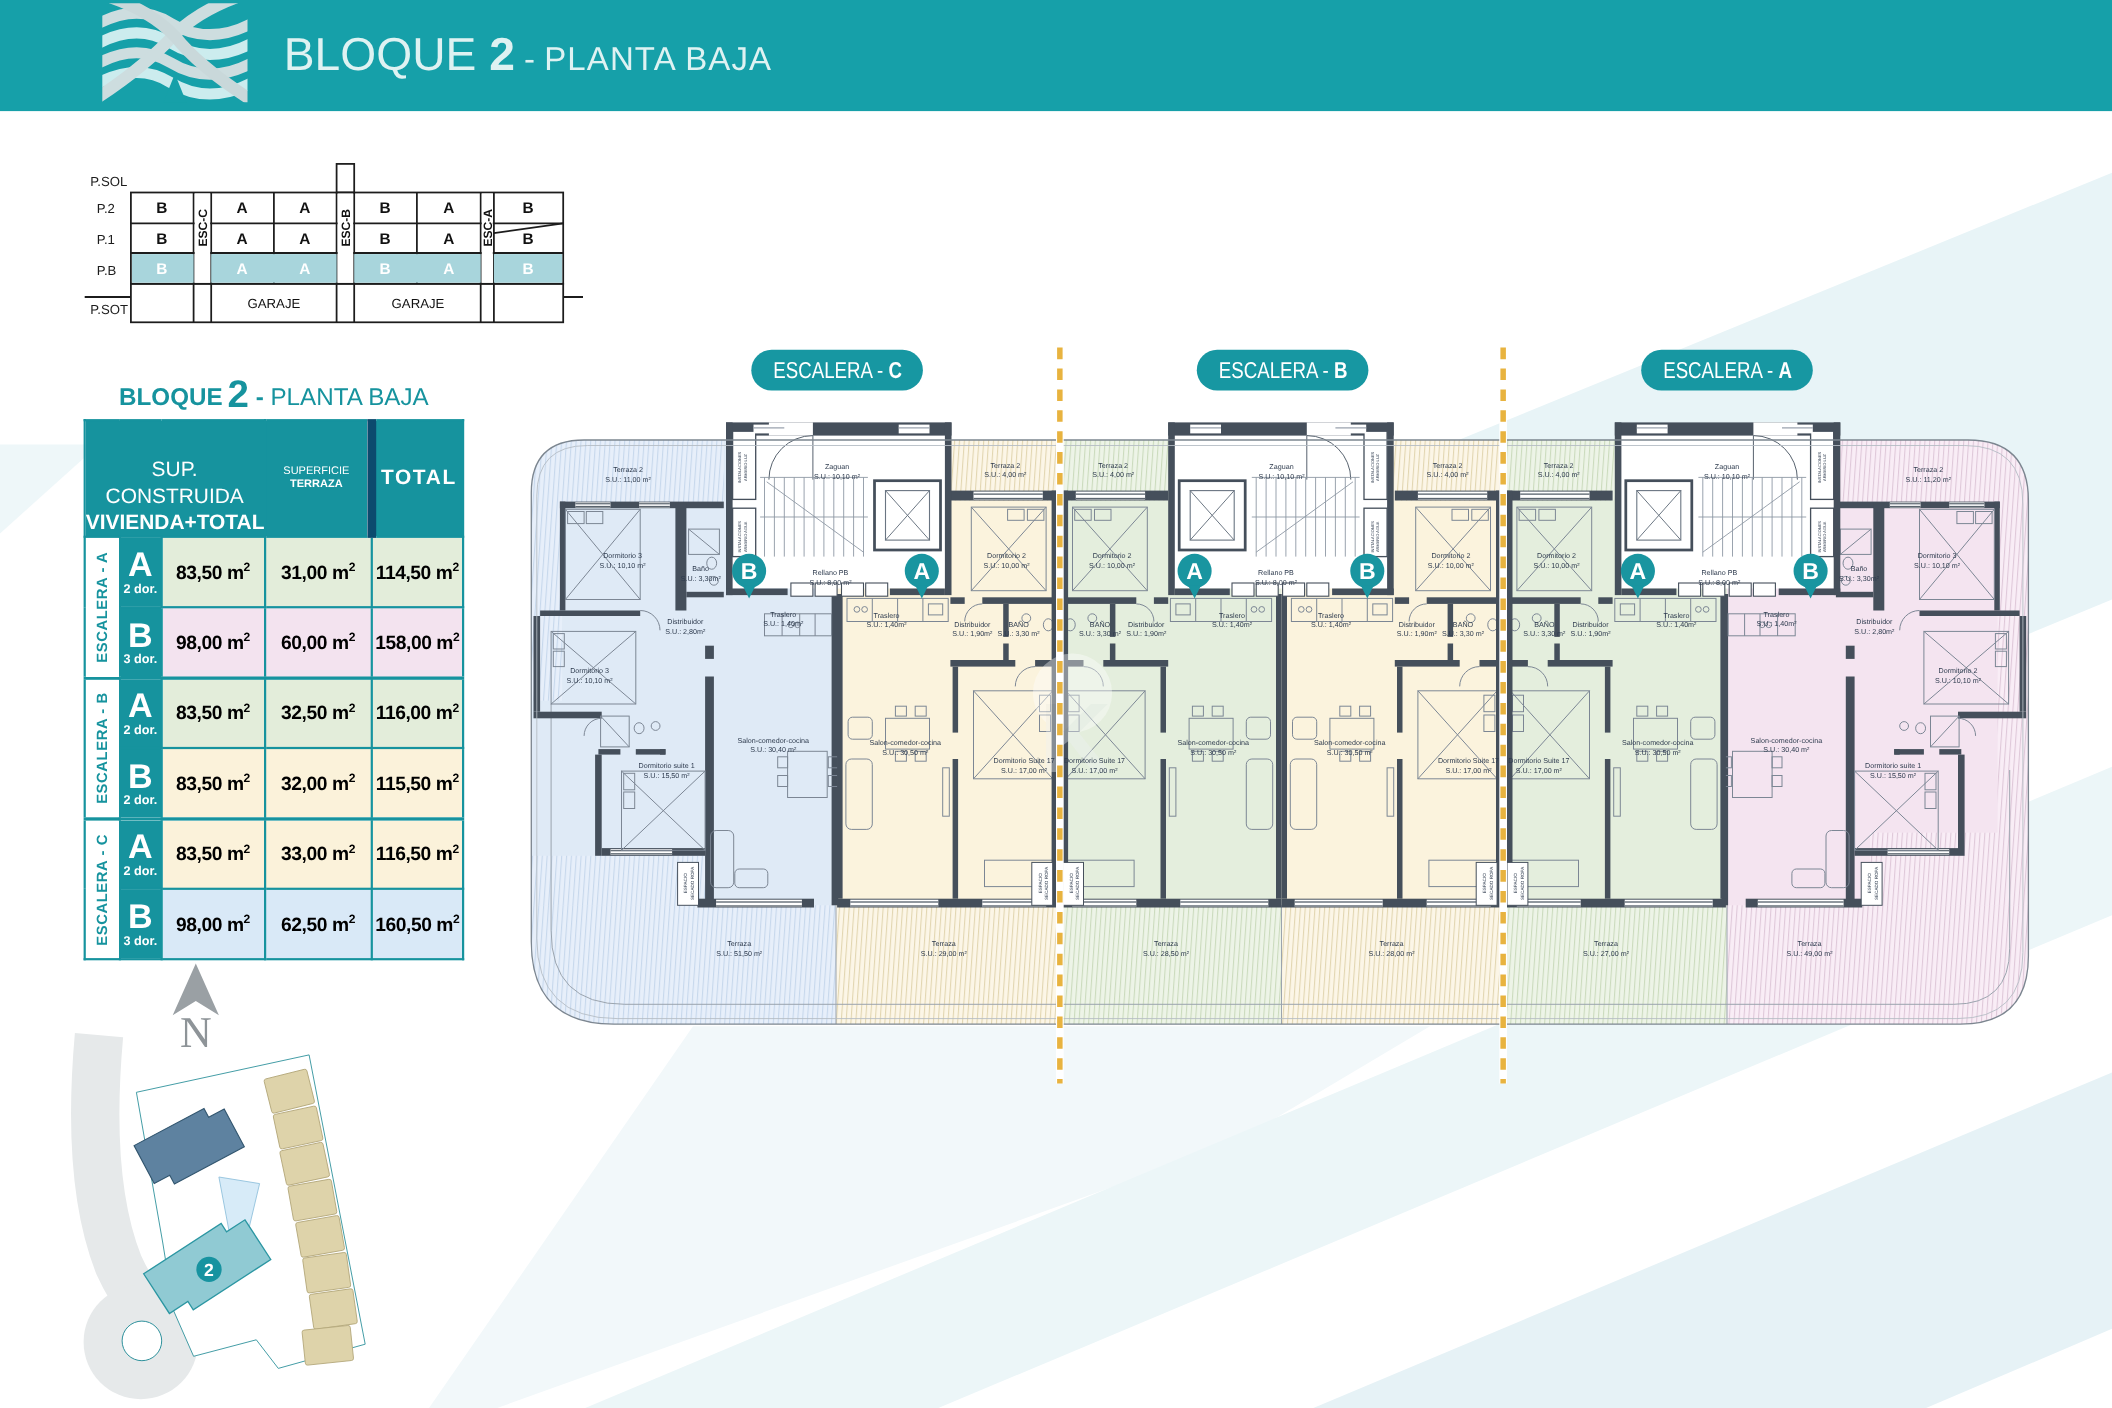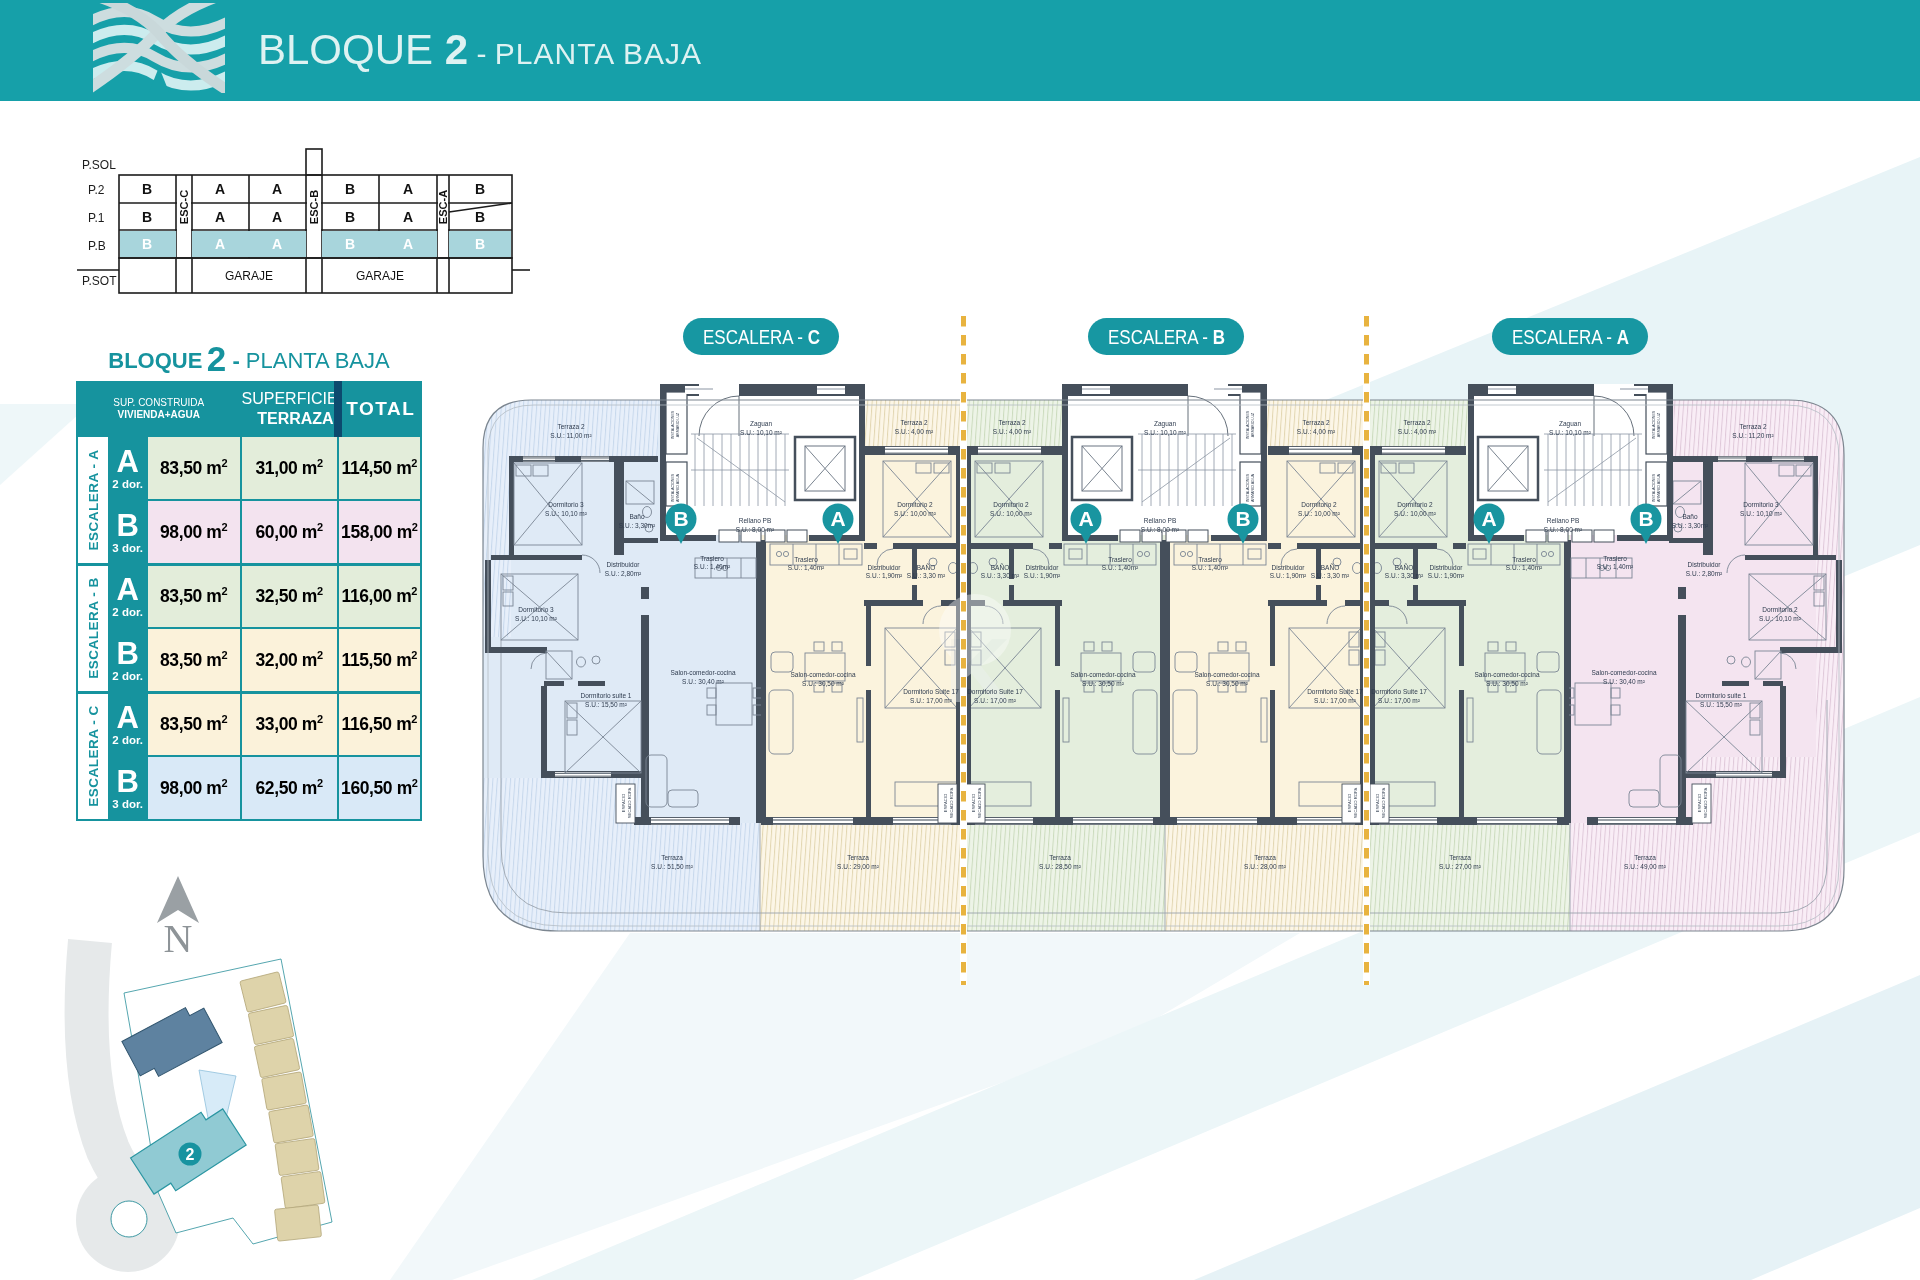--- a/index.html
+++ b/index.html
@@ -136,24 +136,24 @@
   <colgroup>
           <col style="width:30px">
           <col style="width:36px">
           <col style="width:89px">
           <col style="width:92px">
           <col style="width:79px">
         </colgroup>
   <tbody>
           <tr style="height:54px;background:#16939e;color:#fff;">
     <td colspan="3">
-              <div style="font-size:10px;line-height:1.25;">SUP. CONSTRUIDA<br><b>VIVIENDA+AGUA</b></div>
+              <div style="font-size:19px;line-height:1.25;margin-top:33px;">SUP. CONSTRUIDA<br><b>VIVIENDA+TOTAL</b></div>
             </td>
     <td style="border-left:2px solid #ffffff;">
-              <div style="font-size:16px;line-height:1.25;text-align:right;">SUPERFICIE<br><b>TERRAZA</b></div>
+              <div style="font-size:10px;line-height:1.25;">SUPERFICIE<br><b>TERRAZA</b></div>
             </td>
     <td style="border-left:8px solid #0c4a6e;font-size:19px;font-weight:bold;letter-spacing:1.5px;">TOTAL</td>
   </tr>
   <tr style="height:64px;background:#e3edda;">
     <td class="esc" rowspan="2">
               <div>ESCALERA - A</div>
             </td>
     <td class="ab">
               <div class="l">A</div>
               <div class="d">2 dor.</div>

